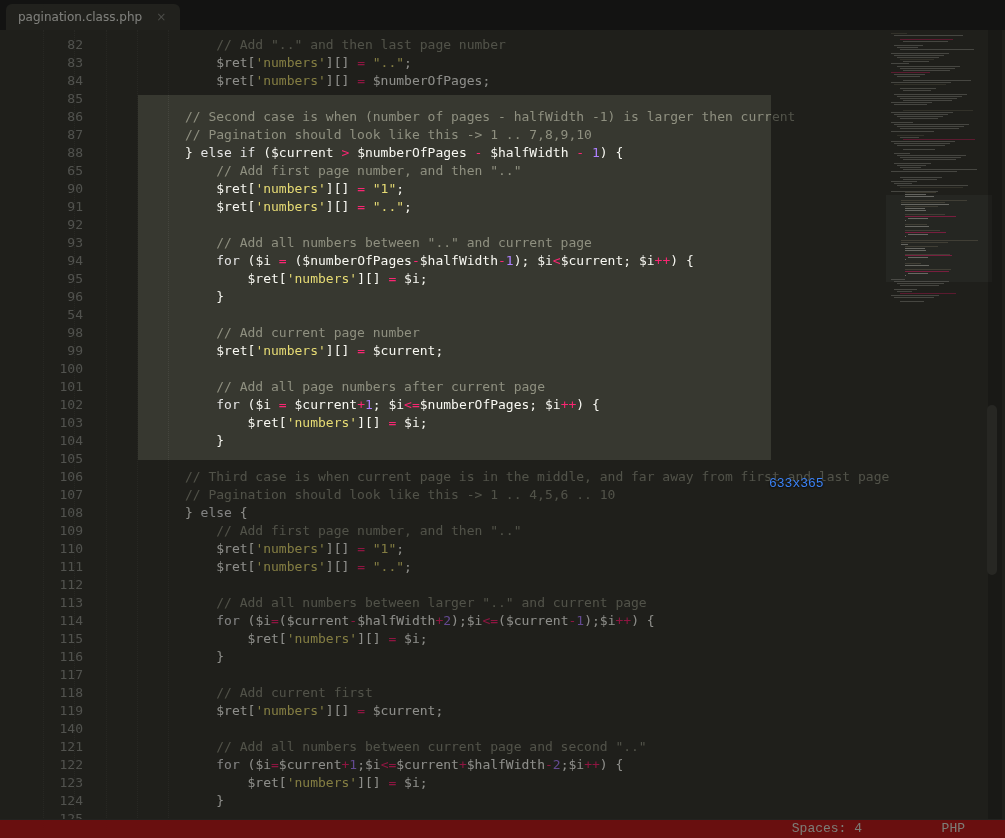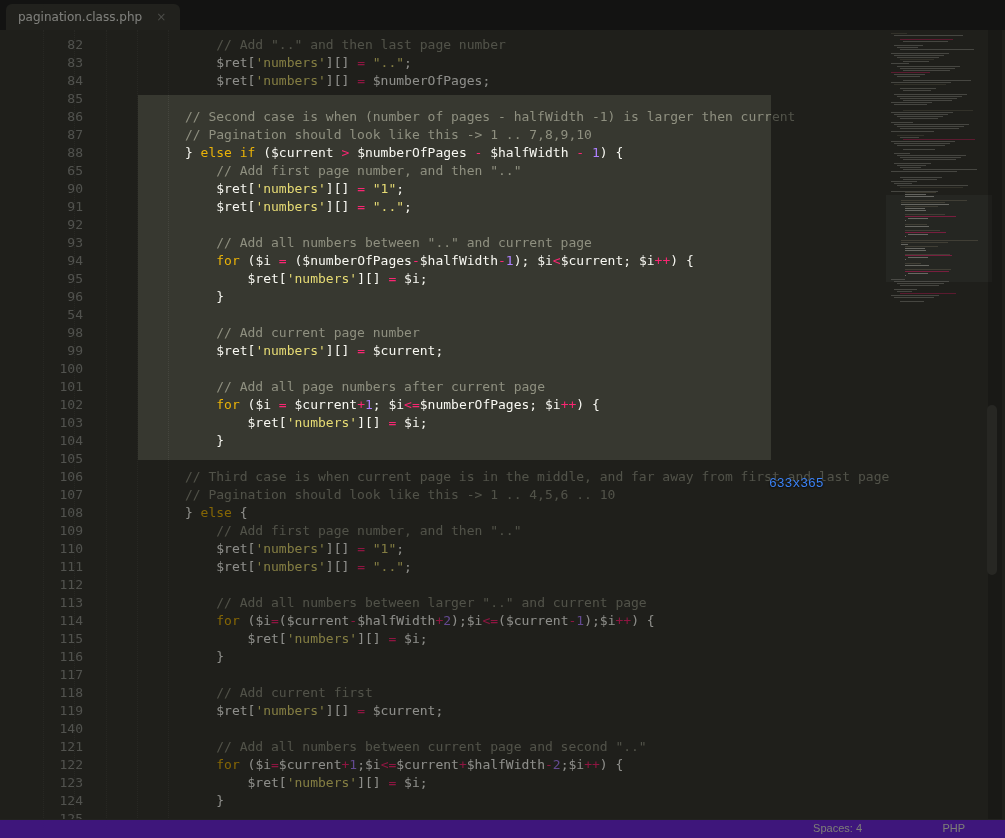--- a/index.html
+++ b/index.html
@@ -14,42 +14,42 @@
   .tab .close{margin-left:14px;color:#85857f;font-size:12px;cursor:pointer;}
 
   
   #editor{position:absolute;left:0;top:30px;right:0;bottom:18px;background:#373830;overflow:hidden;}
   .guide{position:absolute;top:0;bottom:0;width:0;border-left:1px dotted rgba(255,255,255,0.07);}
   #lines{position:absolute;left:0;top:6px;right:0;padding-left:48px;}
   .line{display:flex;height:18px;line-height:18px;font-size:13px;white-space:pre;}
   .gutter{display:inline-block;width:35px;text-align:right;color:#8f908a;flex:none;}
   .code{margin-left:8px;}
   .tok-c{color:#8f9080;}
-  .tok-k{color:#eab308;}
+  .tok-k{color:#e5e5e5;}
   .tok-o{color:#f92672;}
   .tok-s{color:#e6db74;}
   .tok-n{color:#ae81ff;}
   .tok-v{color:#f8f8f2;}
   .tok-p{color:#f8f8f2;}
 
   
   #minimap{position:absolute;left:891px;top:3px;width:96px;}
   .mrow{height:1.97px;}
   .mbar{height:1px;}
   #minimap-viewport{position:absolute;left:886px;top:165px;width:106px;height:87px;
     background:rgba(255,255,255,0.06);}
 
   
   #scroll-track{position:absolute;right:3px;top:0;bottom:0;width:14px;background:rgba(0,0,0,0.18);}
   #scroll-thumb{position:absolute;right:5px;top:375px;width:10px;height:170px;background:#45453f;
     border-radius:5px;}
 
   
-  #statusbar{position:absolute;left:0;bottom:0;width:100%;height:18px;background:#6d28d9;
-    border-top:1px solid #3d3d39;font-family:Liberation Sans, sans-serif;font-size:11px;
+  #statusbar{position:absolute;left:0;bottom:0;width:100%;height:18px;background:#b91c1c;
+    border-top:1px solid #3d3d39;font-family:Liberation Mono, monospace;font-size:13px;
     color:#dcdcd2;line-height:17px;}
   #status-spaces{position:absolute;right:143px;}
   #status-syntax{position:absolute;right:40px;}
 
   
   #dim-hole{position:absolute;box-shadow:0 0 0 2200px rgba(0,0,0,0.43);z-index:10;}
   #size-label{position:absolute;z-index:20;color:#3b82f6;font-size:13px;
     font-family:Liberation Mono, monospace;text-shadow:0 1px 2px rgba(0,0,0,0.85);}
 </style>
 </head>

